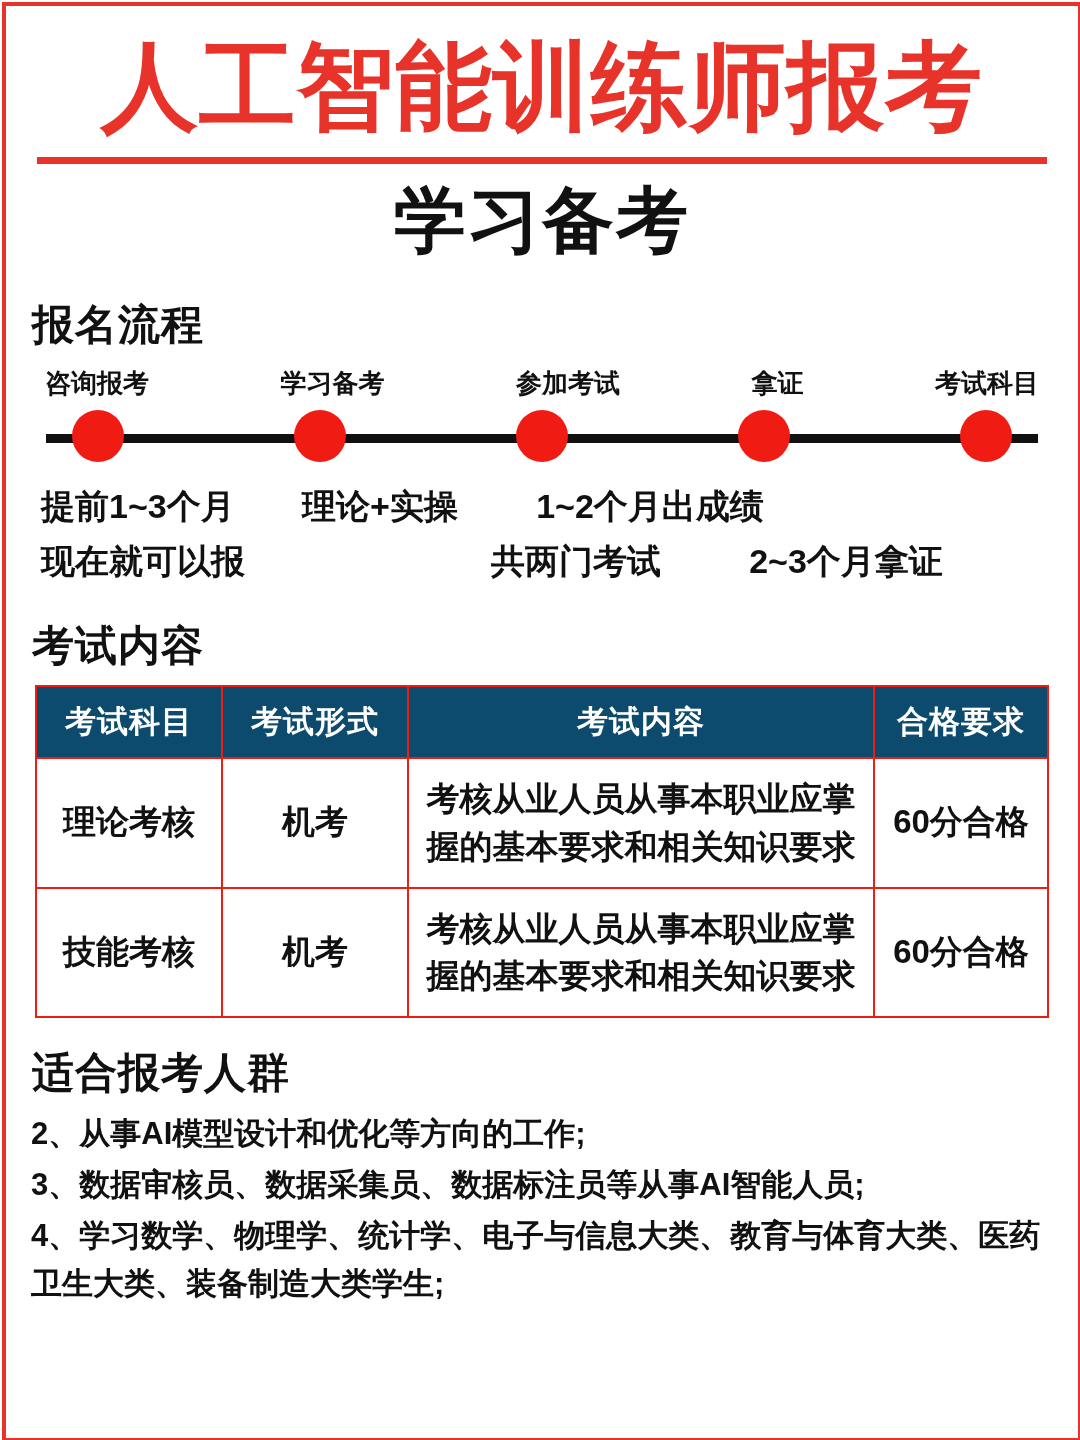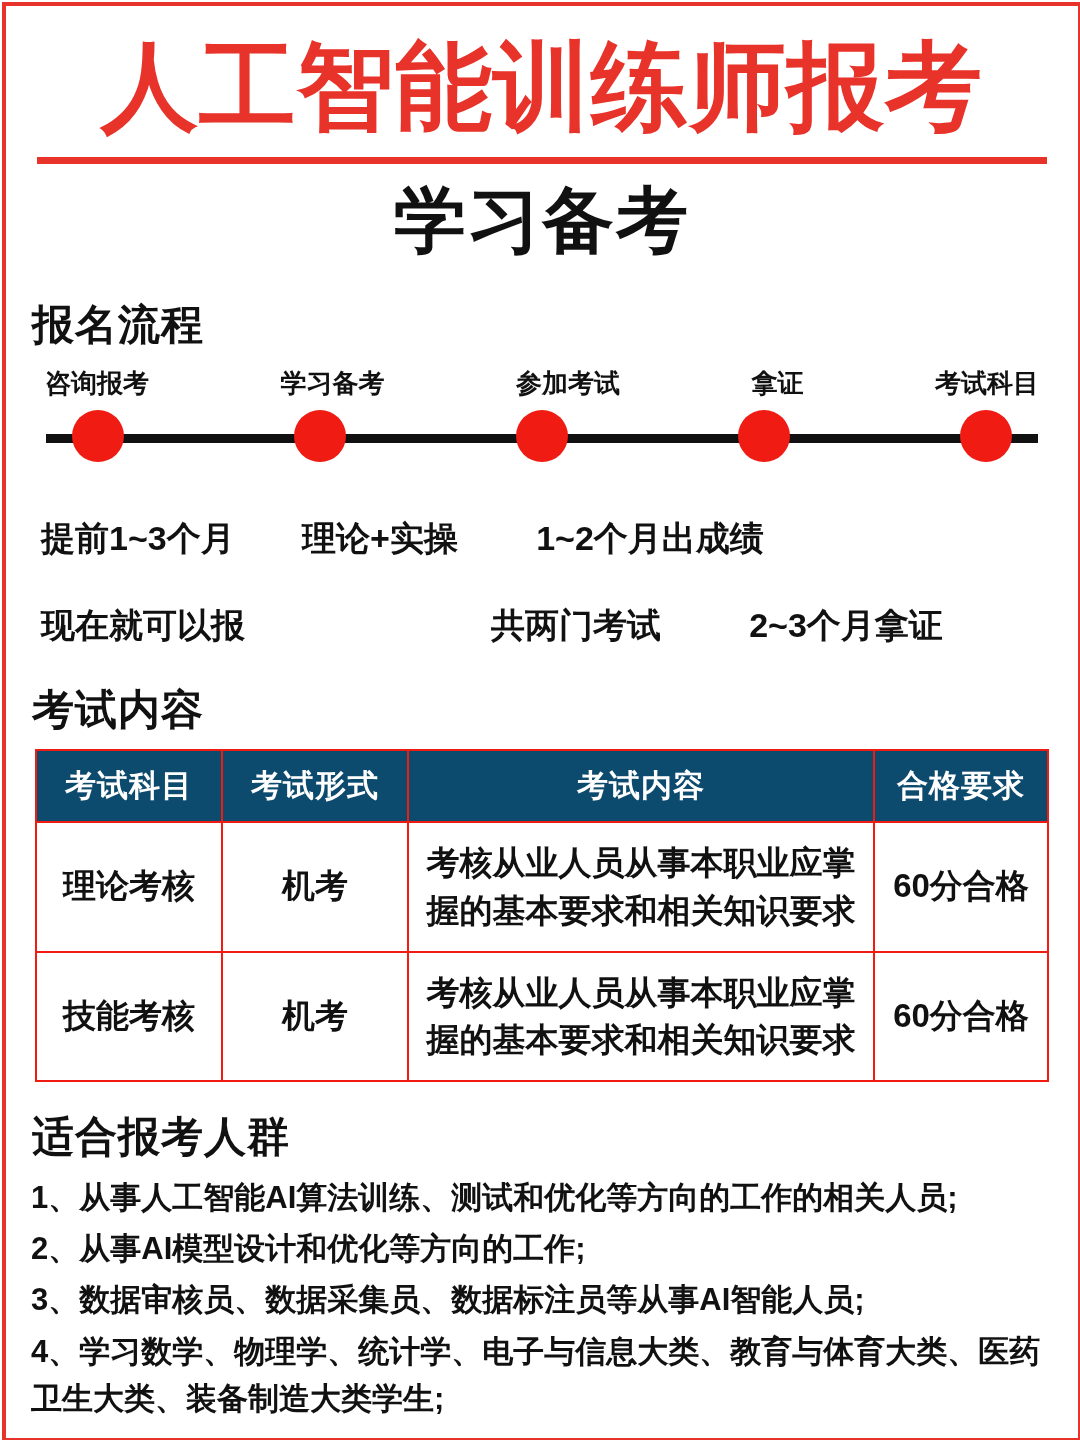--- a/index.html
+++ b/index.html
@@ -103,21 +103,20 @@
   }
   .flow-notes {
     margin-top: 12px;
   }
   .flow-notes-row {
     display: flex;
     font-size: 34px;
     font-weight: 700;
     color: #111;
     line-height: 1.5;
-    margin-top: 32px;
   }
   .n1 { width: 230px; text-align: left; }
   .n2 { width: 196px; text-align: center; }
   .n3 { width: 220px; text-align: center; }
   .n4 { width: 320px; text-align: center; }
   .blank { visibility: hidden; }
 
   
   table.exam {
     width: 1012px;
@@ -229,20 +228,19 @@
         <td>技能考核</td>
         <td>机考</td>
         <td class="content-cell">考核从业人员从事本职业应掌握的基本要求和相关知识要求</td>
         <td>60分合格</td>
       </tr>
     </tbody>
   </table>
 
   <div class="section-head">适合报考人群</div>
   <ul class="audience">
-    <li>1、从事人工智能AI算法训练、测试和优化等方向的工作的相关人员;</li>
     <li>2、从事AI模型设计和优化等方向的工作;</li>
     <li>3、数据审核员、数据采集员、数据标注员等从事AI智能人员;</li>
     <li>4、学习数学、物理学、统计学、电子与信息大类、教育与体育大类、医药卫生大类、装备制造大类学生;</li>
 
   </ul>
 
 </div>
 
 </body></html>

